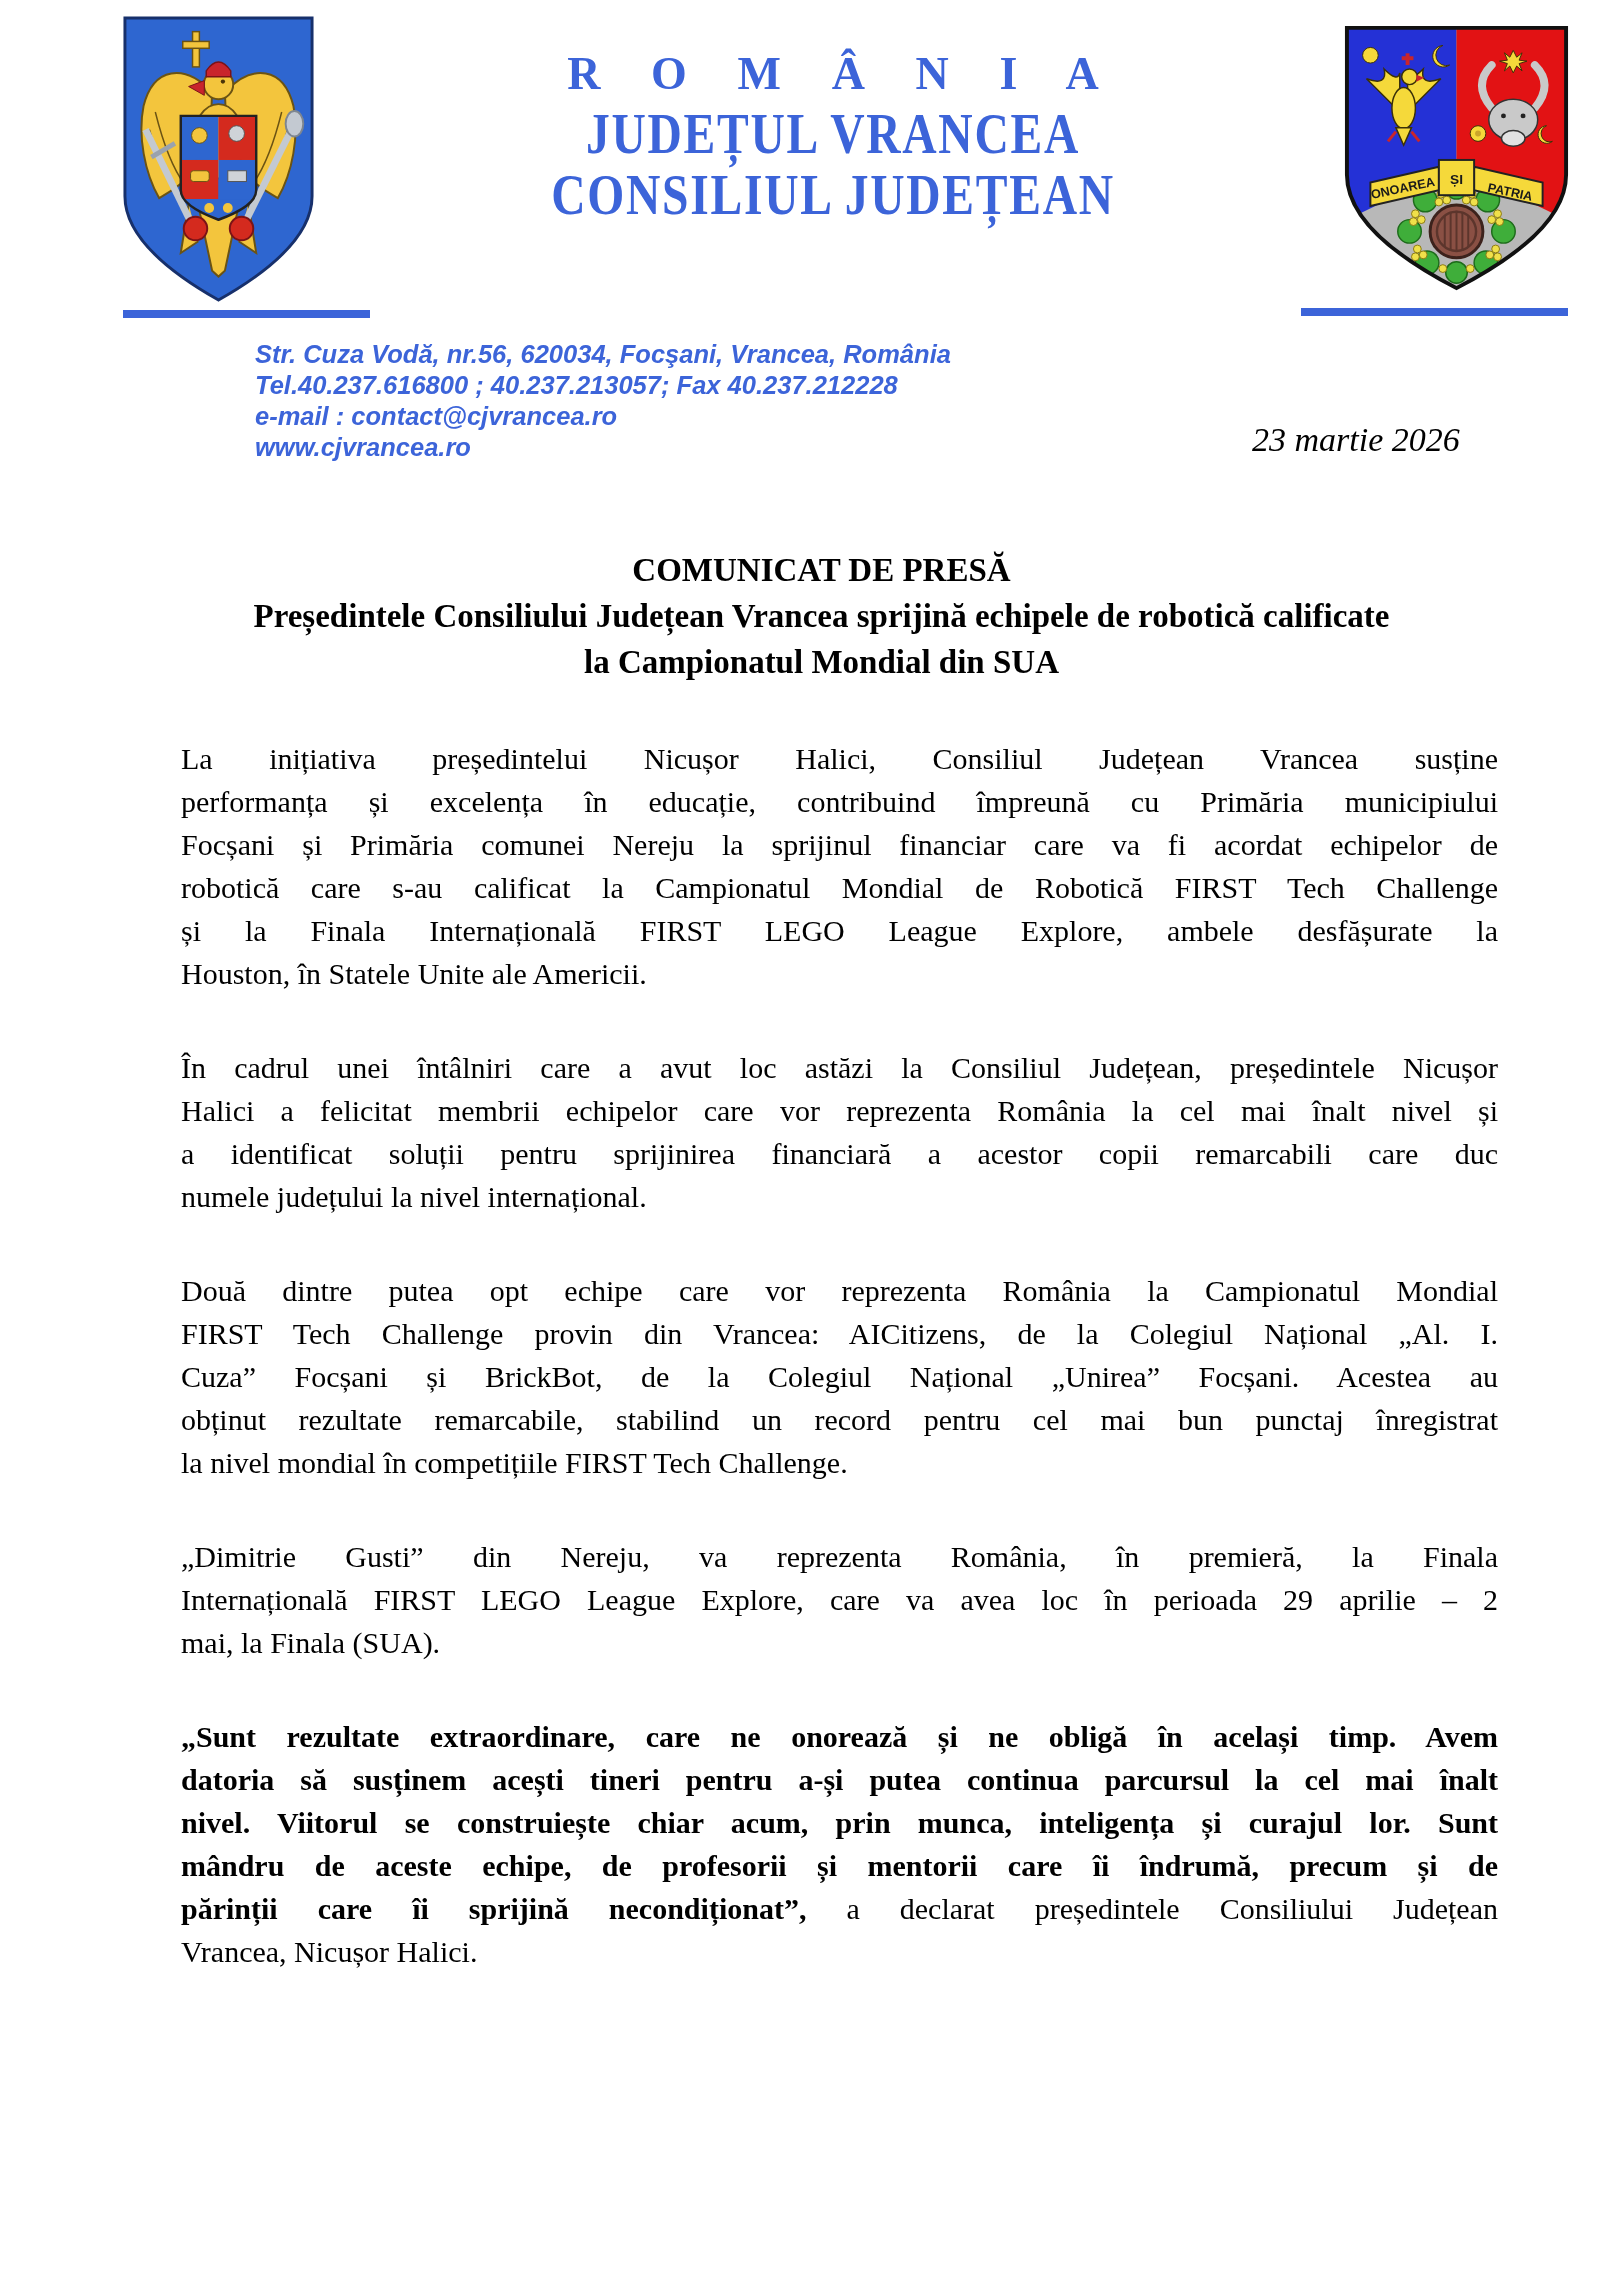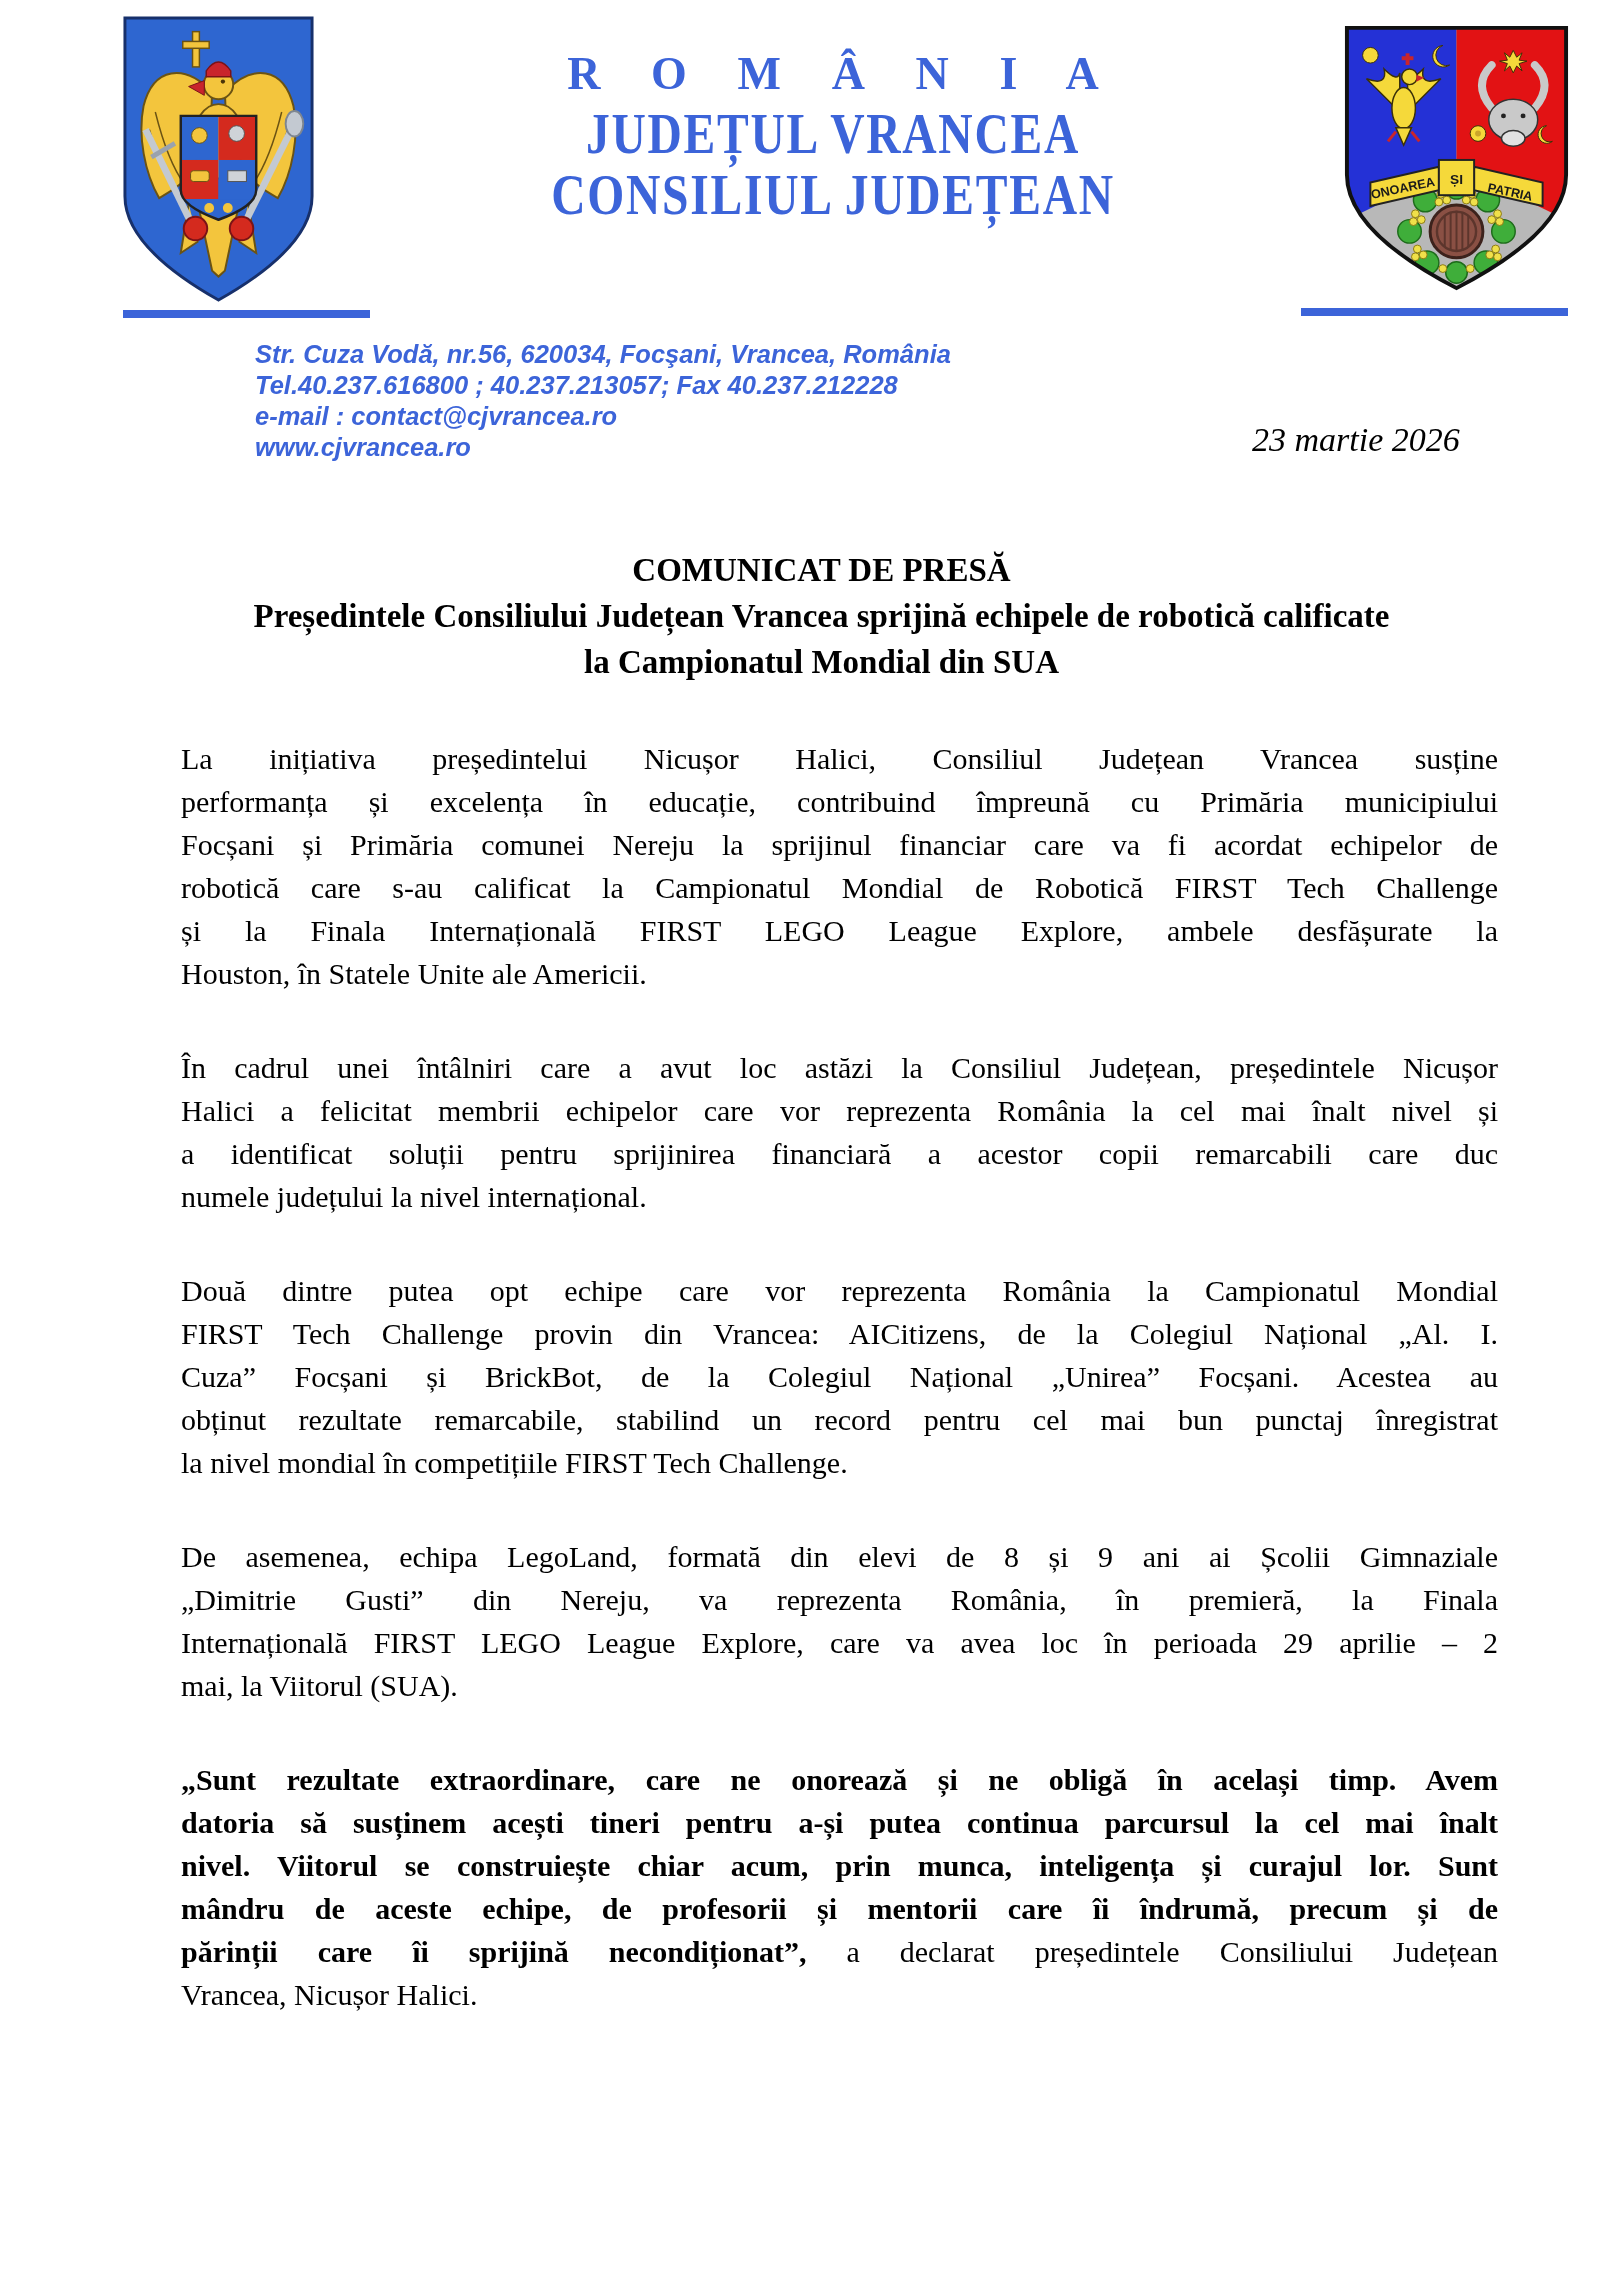--- a/index.html
+++ b/index.html
@@ -227,24 +227,23 @@
         <div class="line last"><span class="rg">numele județului la nivel internațional.</span></div>
       </div>
     <div class="para">
         <div class="line"><span class="rg">Două dintre putea opt echipe care vor reprezenta România la Campionatul Mondial</span></div>
         <div class="line"><span class="rg">FIRST Tech Challenge provin din Vrancea: AICitizens, de la Colegiul Național „Al. I.</span></div>
         <div class="line"><span class="rg">Cuza” Focșani și BrickBot, de la Colegiul Național „Unirea” Focșani. Acestea au</span></div>
         <div class="line"><span class="rg">obținut rezultate remarcabile, stabilind un record pentru cel mai bun punctaj înregistrat</span></div>
         <div class="line last"><span class="rg">la nivel mondial în competițiile FIRST Tech Challenge.</span></div>
       </div>
     <div class="para">
-        <div class="line"><span class="rg">De asemenea, echipa LegoLand, formată din elevi de 8 și 9 ani ai Școlii Gimnaziale</span></div>
         <div class="line"><span class="rg">„Dimitrie Gusti” din Nereju, va reprezenta România, în premieră, la Finala</span></div>
         <div class="line"><span class="rg">Internațională FIRST LEGO League Explore, care va avea loc în perioada 29 aprilie – 2</span></div>
-        <div class="line last"><span class="rg">mai, la Viitorul (SUA).</span></div>
+        <div class="line last"><span class="rg">mai, la Finala (SUA).</span></div>
       </div>
     <div class="para">
         <div class="line"><span class="bi">„Sunt rezultate extraordinare, care ne onorează și ne obligă în același timp. Avem</span></div>
         <div class="line"><span class="bi">datoria să susținem acești tineri pentru a-și putea continua parcursul la cel mai înalt</span></div>
         <div class="line"><span class="bi">nivel. Viitorul se construiește chiar acum, prin munca, inteligența și curajul lor. Sunt</span></div>
         <div class="line"><span class="bi">mândru de aceste echipe, de profesorii și mentorii care îi îndrumă, precum și de</span></div>
         <div class="line"><span class="bi">părinții care îi sprijină necondiționat”,</span><span class="rg"> a declarat președintele Consiliului Județean</span></div>
         <div class="line last"><span class="rg">Vrancea, Nicușor Halici.</span></div>
       </div>
   </div>

